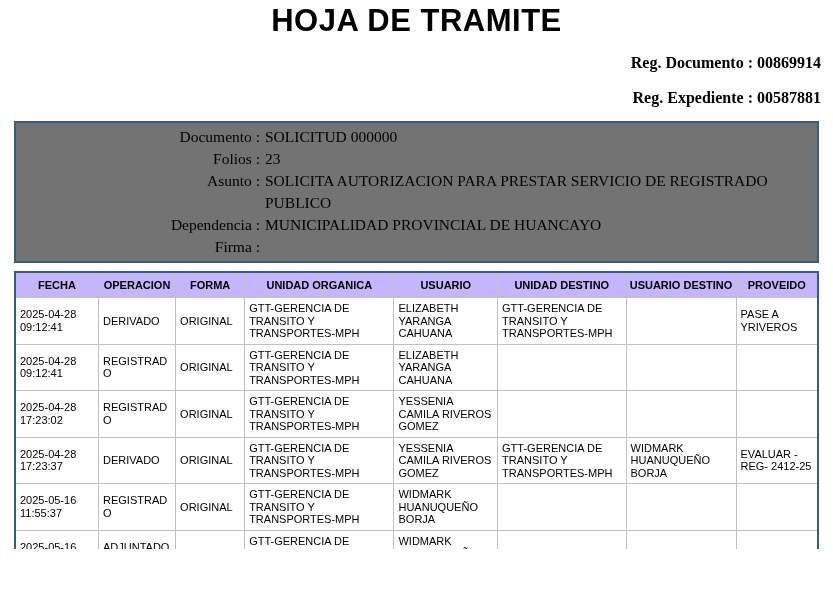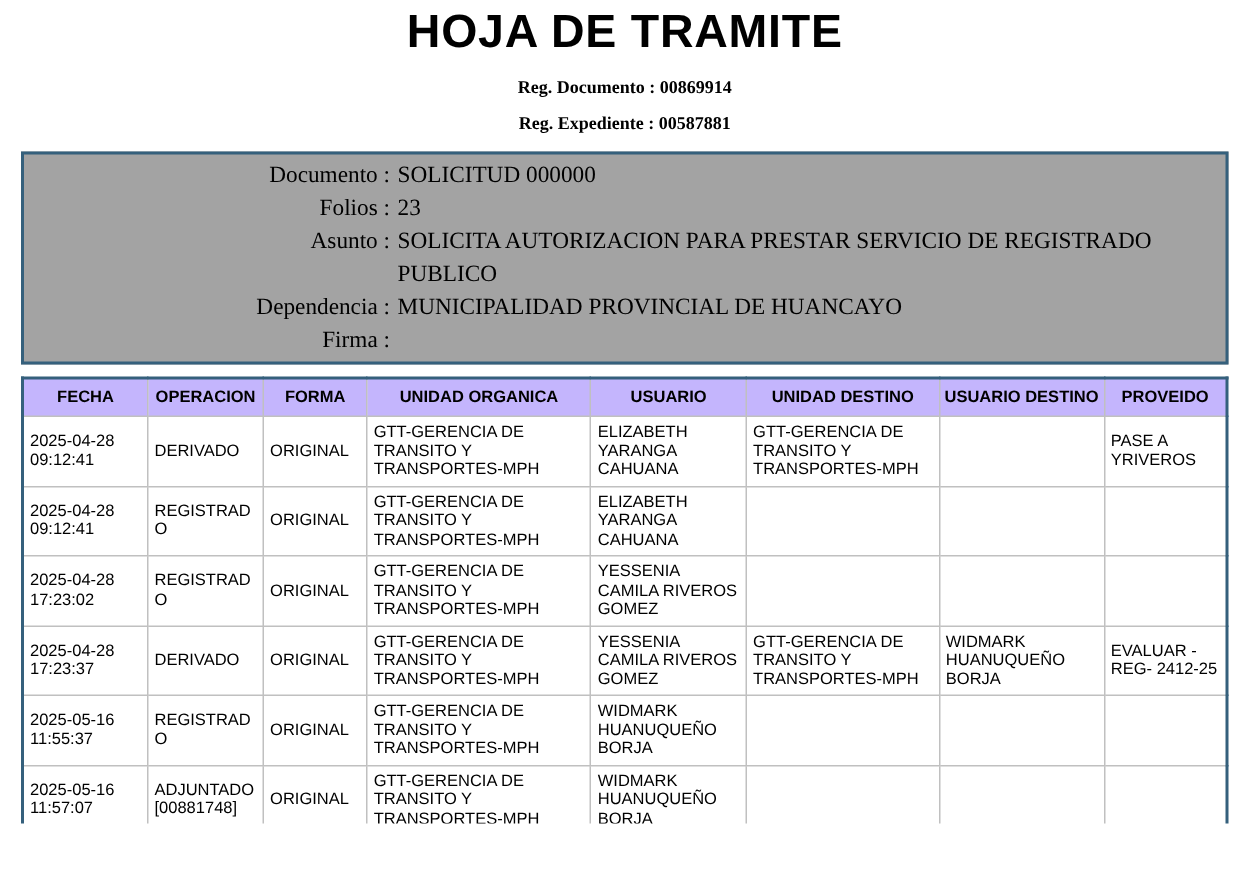--- a/index.html
+++ b/index.html
@@ -18,31 +18,31 @@
     font-family: "Liberation Sans", sans-serif;
     font-weight: bold;
     font-size: 31px;
     text-align: center;
     margin: 3px 0 8px 0;
     letter-spacing: 0.5px;
   }
   .reg-line {
     font-family: "Liberation Serif", serif;
     font-weight: bold;
-    font-size: 12px;
-    text-align: center;
+    font-size: 16px;
+    text-align: right;
     line-height: 23px;
-    margin: 1px;
+    margin: 12px;
   }
 
   .details-box {
     margin: 7px 14px 0 14px;
     border: 2px solid #35607C;
     padding: 3px 2px 3px 0;
-    background: #a3a3a3;
+    background: #737373;
   }
   .detail-row {
     display: flex;
     font-size: 15.5px;
     line-height: 22px;
   }
   .detail-label {
     width: 244px;
     flex: 0 0 244px;
     text-align: right;

